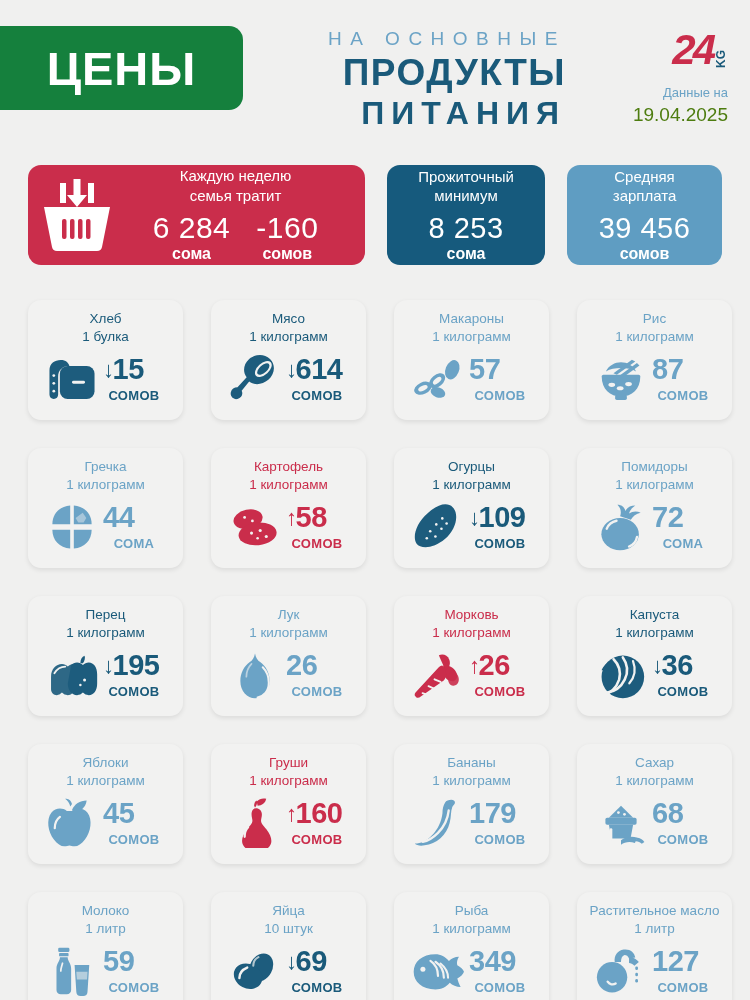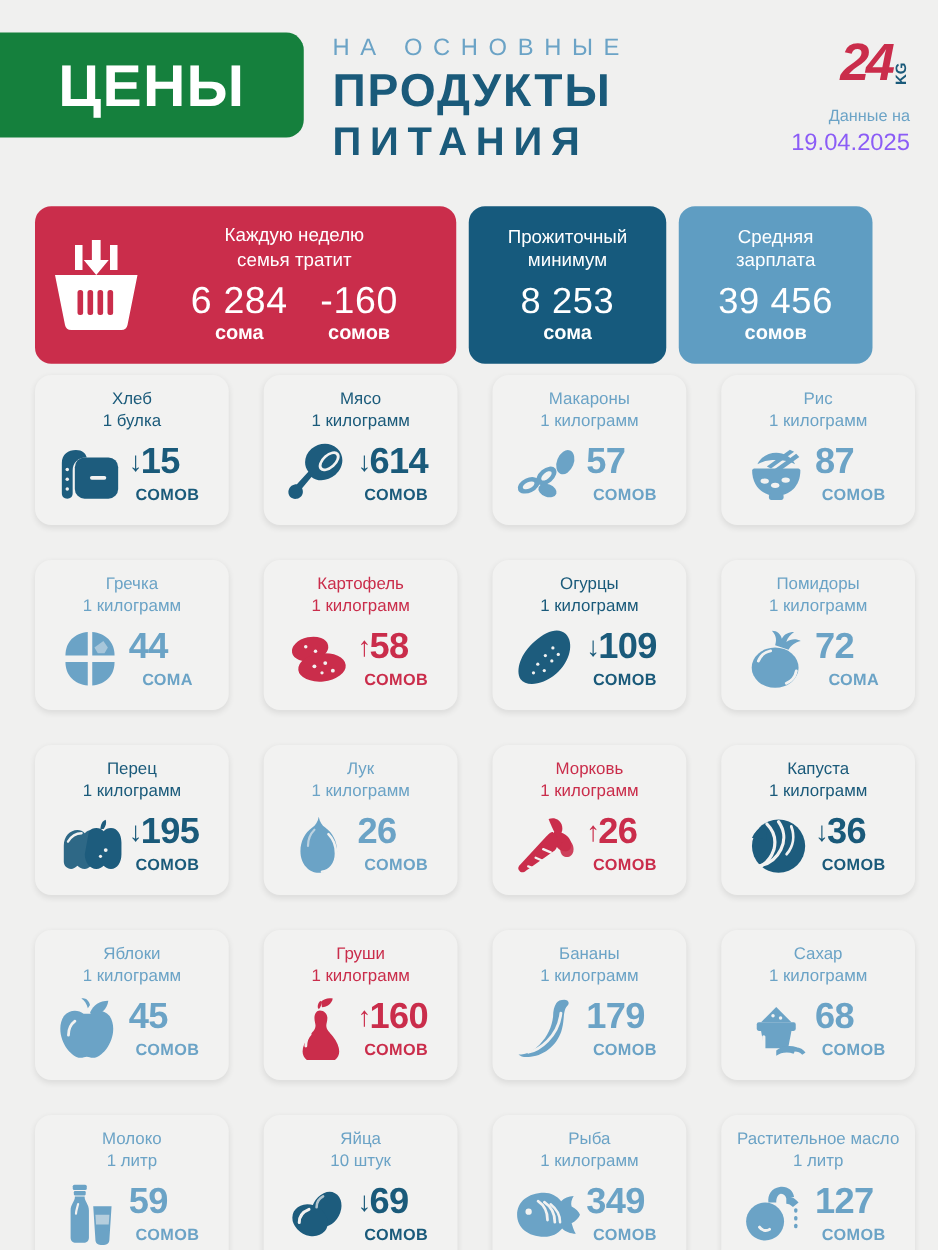--- a/index.html
+++ b/index.html
@@ -32,21 +32,21 @@
     font-size:47px;
     font-weight:bold;
     letter-spacing:1px;
     line-height:1;
     font-family:"Liberation Sans","DejaVu Sans",sans-serif;
   }
   .title-stack{
     position:absolute;
     left:266px;top:28px;
     width:300px;
-    text-align:left;
+    text-align:right;
   }
   .t-line1{
     color:#6ba3c6;
     font-size:19px;
     letter-spacing:8.5px;
     font-weight:400;
     line-height:1.15;
     white-space:nowrap;
   }
   .t-line2{
@@ -97,31 +97,31 @@
     margin-left:1px;
     margin-bottom:2px;
   }
   .data-label{
     color:#6ba3c6;
     font-size:13px;
     margin-top:14px;
     line-height:1.45;
   }
   .data-date{
-    color:#8b5cf6;
+    color:#4d7c0f;
     font-size:19px;
     line-height:1.25;
   }
   
   .summary{
     position:absolute;
     left:28px;top:165px;
-    width:694px;height:126px;
+    width:694px;height:100px;
     display:flex;
-    gap:10px;
+    gap:22px;
   }
   .sum-card{
     border-radius:13px;
     display:flex;
     align-items:center;
     justify-content:center;
   }
   .sum-red{
     width:337px;
     background:#ca2d4b;

